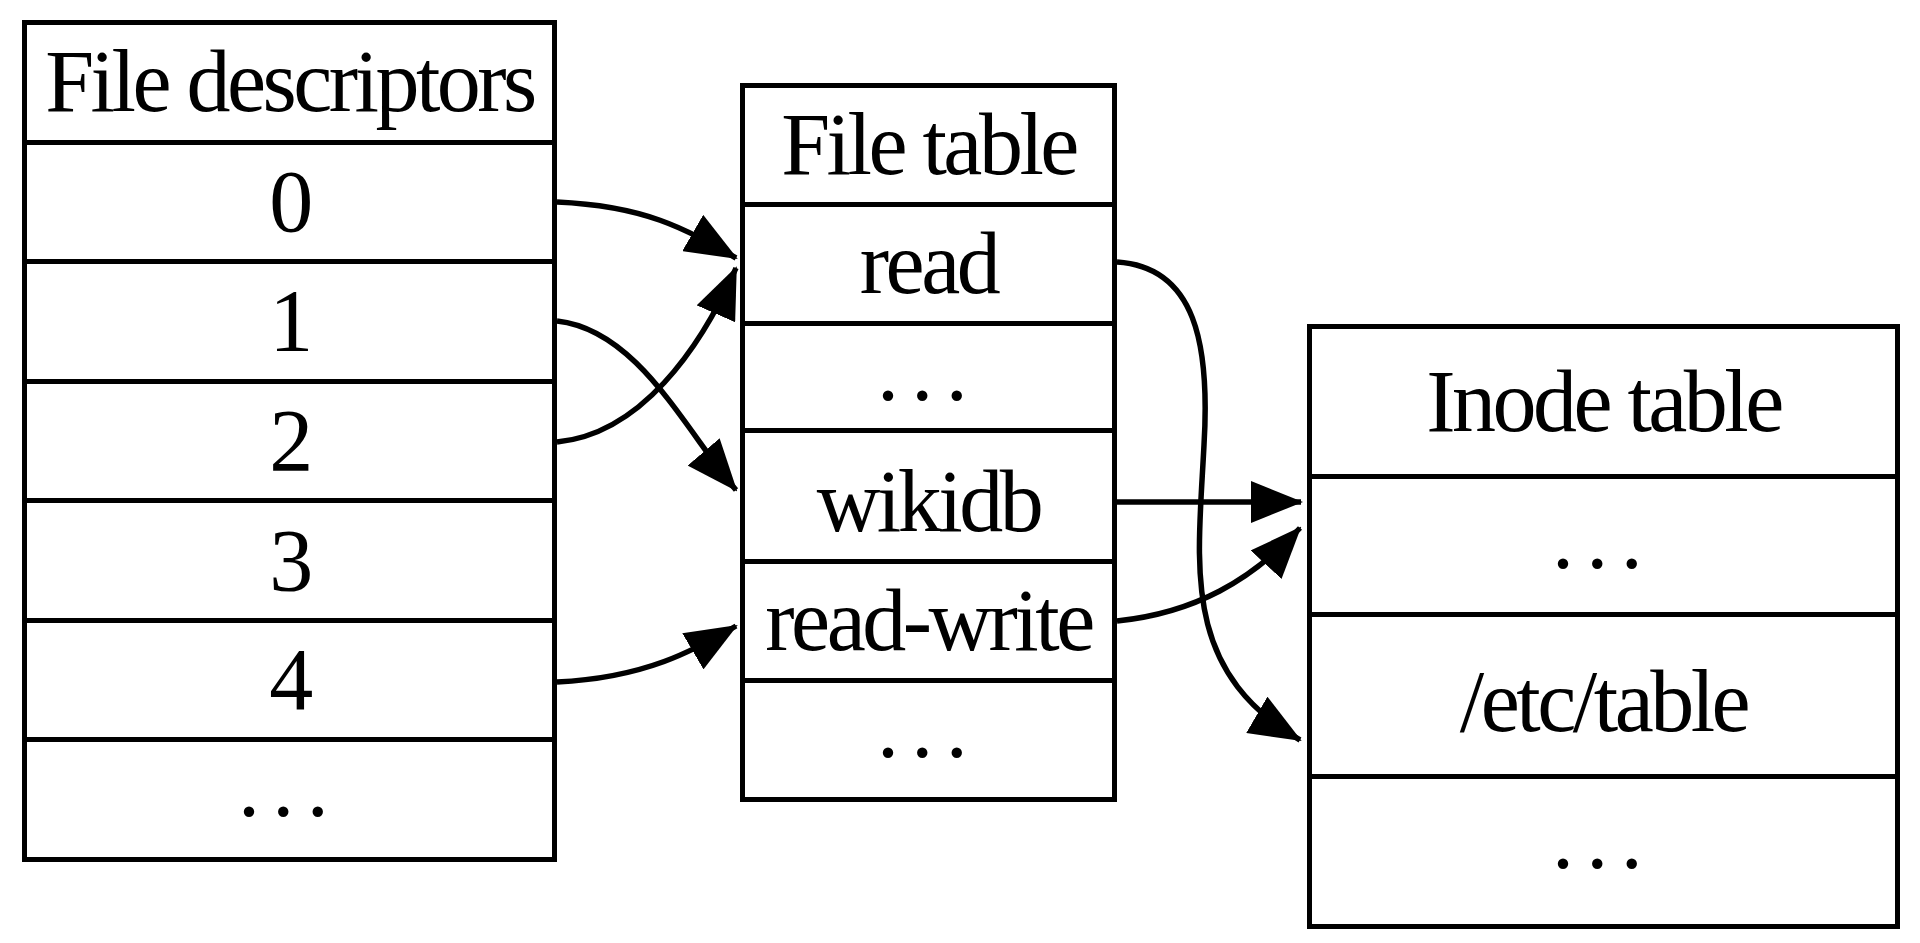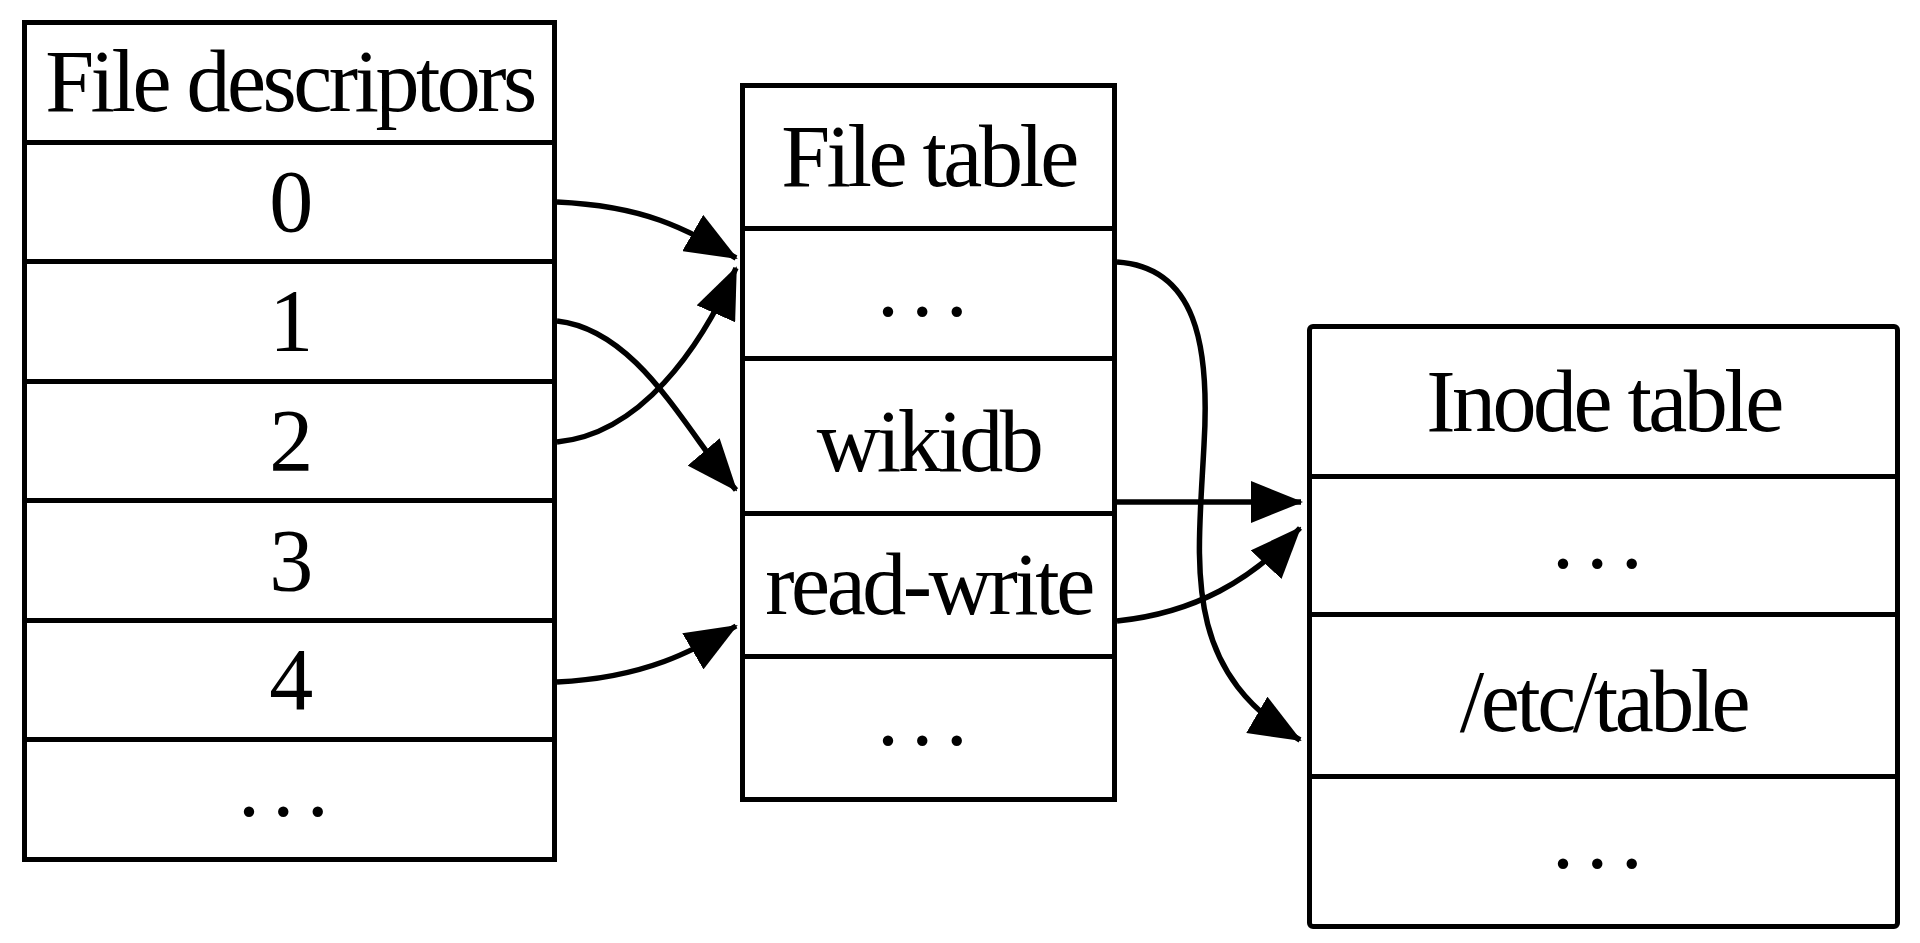--- a/index.html
+++ b/index.html
@@ -36,21 +36,21 @@
     border-bottom: 5px solid #000000;
   }
   .cell:last-child { border-bottom: none; }
   .cell.dots {
     letter-spacing: 0.14em;
     position: relative;
     top: -0.14em;
   }
   #fd-table    { left: 22px;   top: 20px;  width: 535px; height: 842px; }
   #file-table  { left: 740px;  top: 83px;  width: 377px; height: 719px; }
-  #inode-table { left: 1307px; top: 324px; width: 593px; height: 605px; border-radius: 6px; }
+  #inode-table { left: 1307px; top: 324px; width: 593px; height: 605px; }
   svg.arrows {
     position: absolute;
     left: 0;
     top: 0;
     width: 1920px;
     height: 943px;
     pointer-events: none;
   }
   svg.arrows path.link {
     fill: none;
@@ -68,20 +68,21 @@
     <div class="cell">0</div>
     <div class="cell">1</div>
     <div class="cell">2</div>
     <div class="cell">3</div>
     <div class="cell">4</div>
     <div class="cell dots">...</div>
   </div>
 
   <div class="dtable" id="file-table">
     <div class="cell">File table</div>
+    <div class="cell">read</div>
     <div class="cell dots">...</div>
     <div class="cell">wikidb</div>
     <div class="cell">read-write</div>
     <div class="cell dots">...</div>
   </div>
 
   <div class="dtable" id="inode-table">
     <div class="cell">Inode table</div>
     <div class="cell dots">...</div>
     <div class="cell">/etc/table</div>

